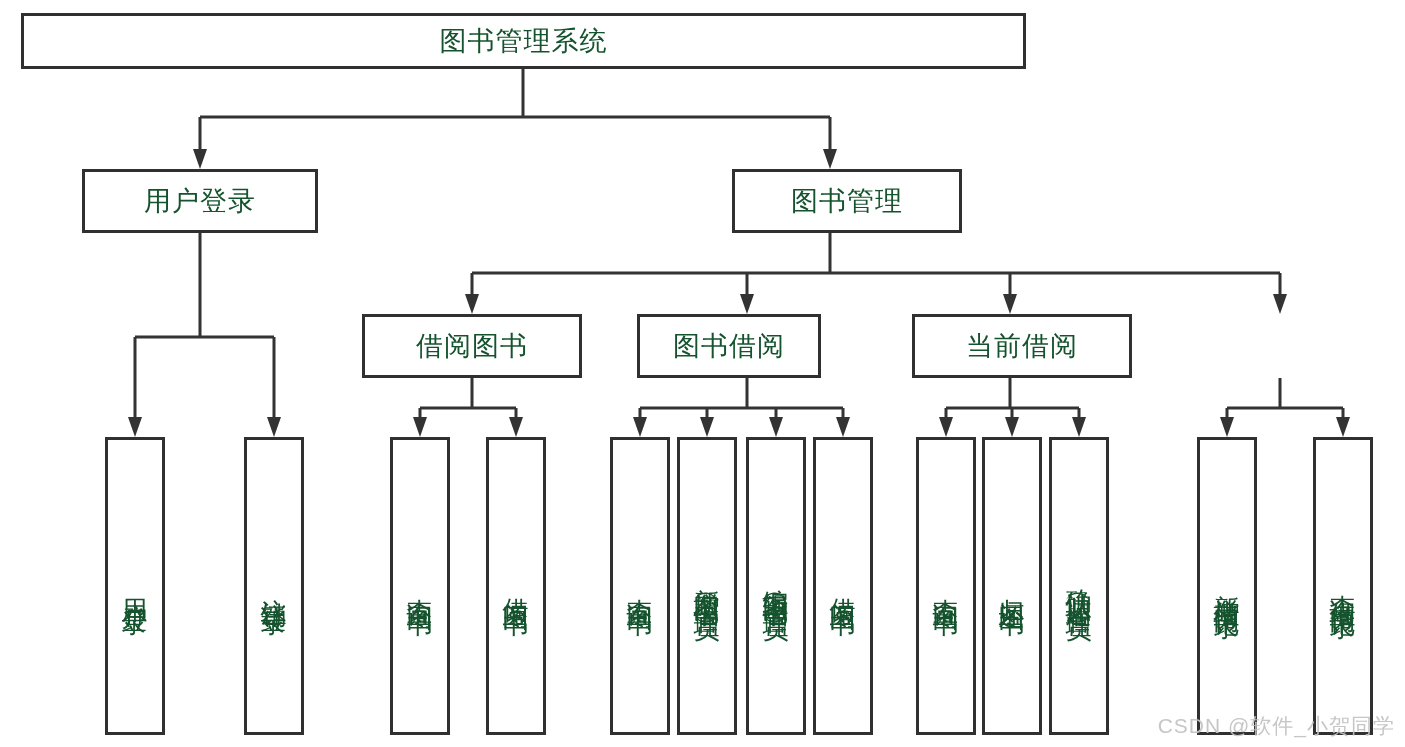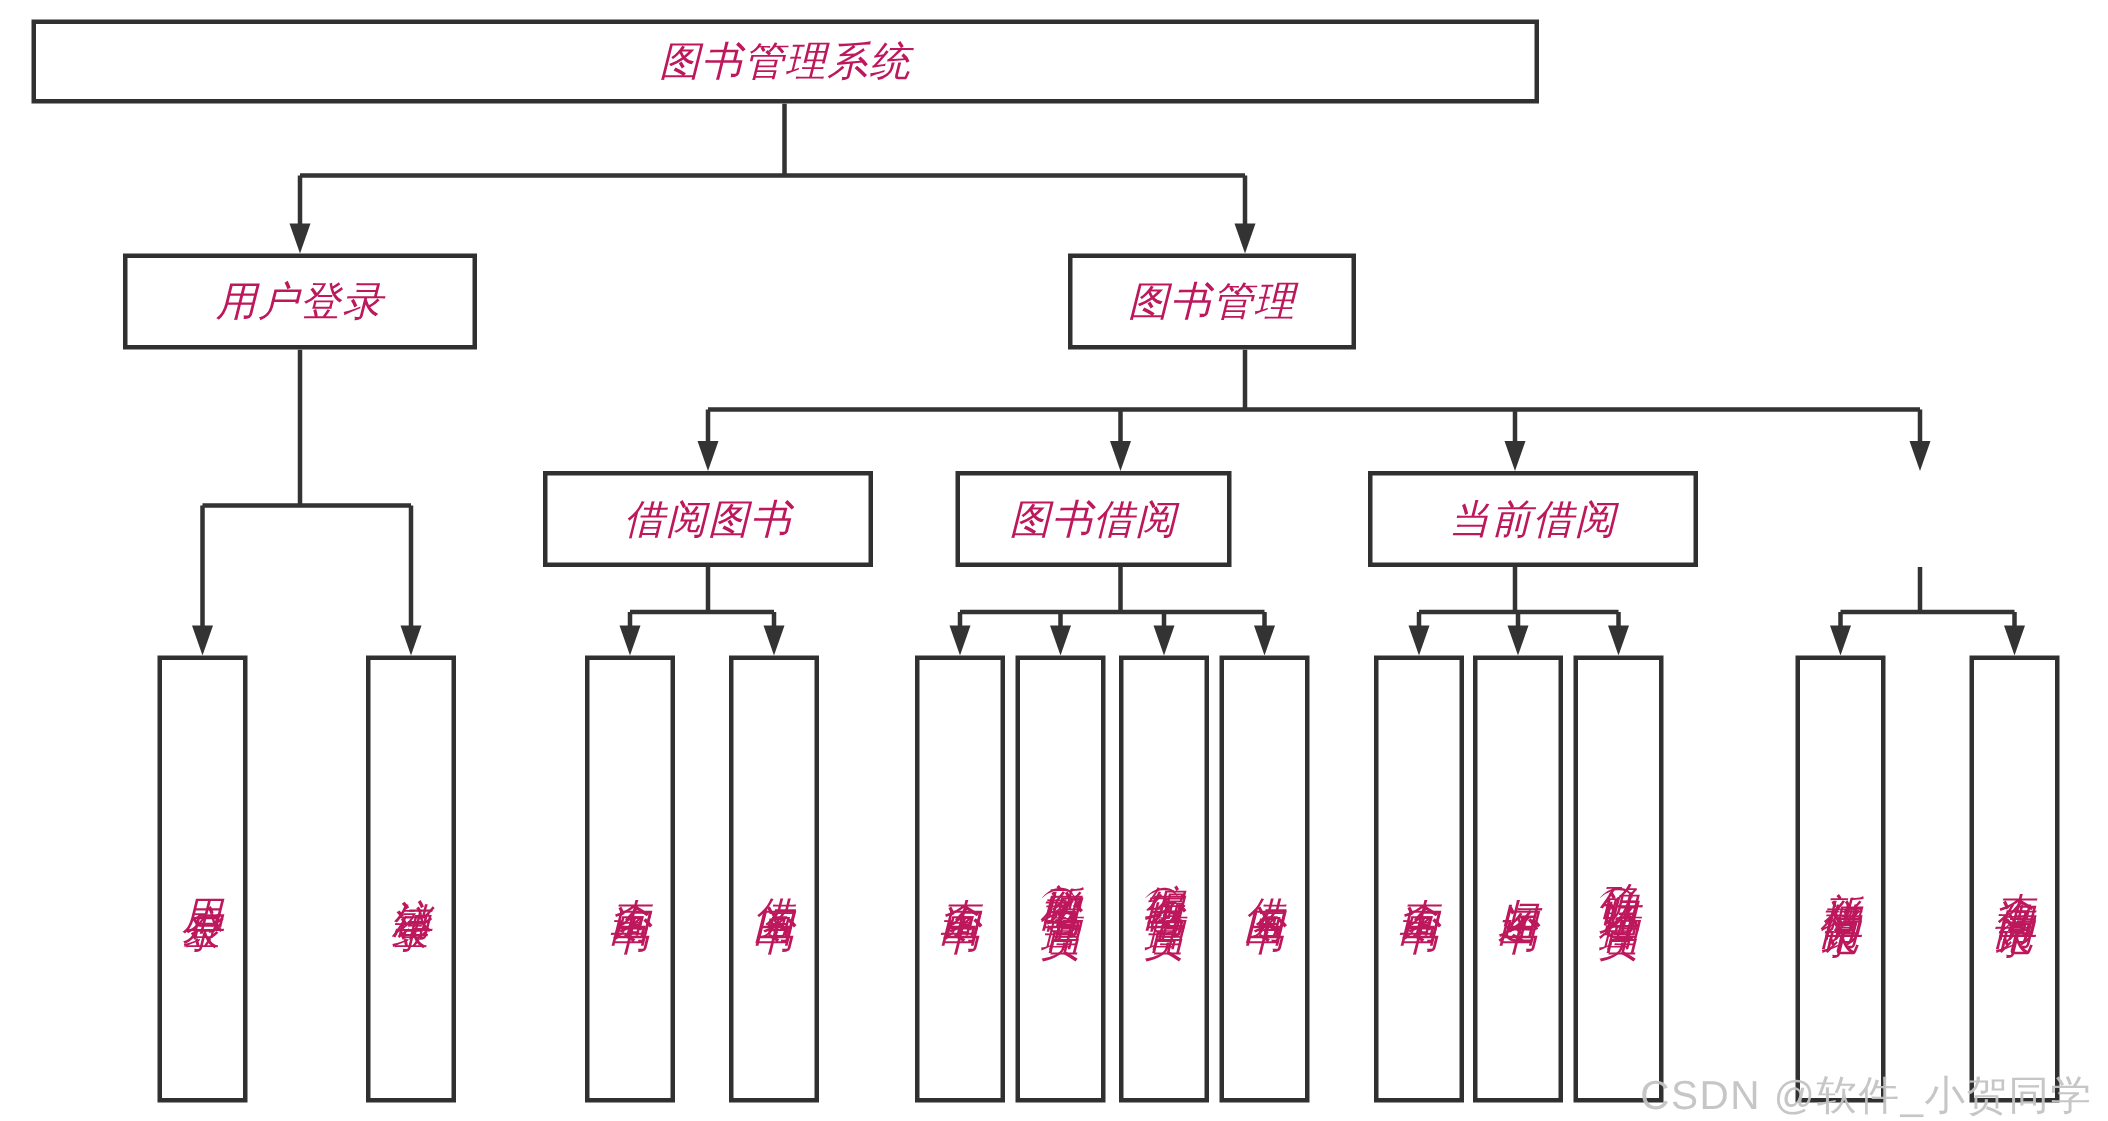--- a/index.html
+++ b/index.html
@@ -2,24 +2,24 @@
 <html><head>
 <meta charset="utf-8">
 <style>
   html,body{margin:0;padding:0;background:#ffffff;}
   body{width:1405px;height:747px;position:relative;overflow:hidden;
        font-family:"Liberation Sans","DejaVu Sans",sans-serif;color:#222;}
   .canvas{position:absolute;inset:0;width:1405px;height:747px;}
   svg.wires{position:absolute;left:0;top:0;z-index:1;}
   .box{position:absolute;box-sizing:border-box;border:3px solid #303030;background:#ffffff;
        display:flex;align-items:center;justify-content:center;z-index:2;}
-  .box .lbl{color:#be185d;font-style:italic;}
+  .box .lbl{color:#14532d;}
   .h .lbl{font-size:27px;letter-spacing:1px;white-space:nowrap;}
   .v .lbl{writing-mode:vertical-rl;text-orientation:mixed;font-size:26px;letter-spacing:4px;line-height:1;}
-  .watermark{position:absolute;z-index:5;right:10px;top:712px;font-size:27px;letter-spacing:1px;
+  .watermark{position:absolute;z-index:5;right:10px;top:712px;font-size:21px;letter-spacing:1px;
              color:rgba(195,195,195,0.95);white-space:nowrap;}
 </style>
 </head>
 <body>
 
 <div class="canvas">
 
   <svg class="wires" width="1405" height="747" viewBox="0 0 1405 747">
     <g stroke="#333333" stroke-width="3" fill="none">
       <path d="M523,69 V117 M200,117 H830 M200,117 V151 M830,117 V151"></path>
@@ -53,21 +53,21 @@
     </g>
   </svg>
 
   <div class="box h" style="left:21px;top:13px;width:1005px;height:56px">
     <span class="lbl">图书管理系统</span>
   </div>
 
   <div class="box h" style="left:82px;top:169px;width:236px;height:64px">
     <span class="lbl">用户登录</span>
   </div>
-  <div class="box h" style="left:712px;top:169px;width:192px;height:64px">
+  <div class="box h" style="left:732px;top:169px;width:230px;height:64px">
     <span class="lbl">图书管理</span>
   </div>
 
   <div class="box h" style="left:362px;top:314px;width:220px;height:64px">
     <span class="lbl">借阅图书</span>
   </div>
   <div class="box h" style="left:637px;top:314px;width:184px;height:64px">
     <span class="lbl">图书借阅</span>
   </div>
   <div class="box h" style="left:912px;top:314px;width:220px;height:64px">

